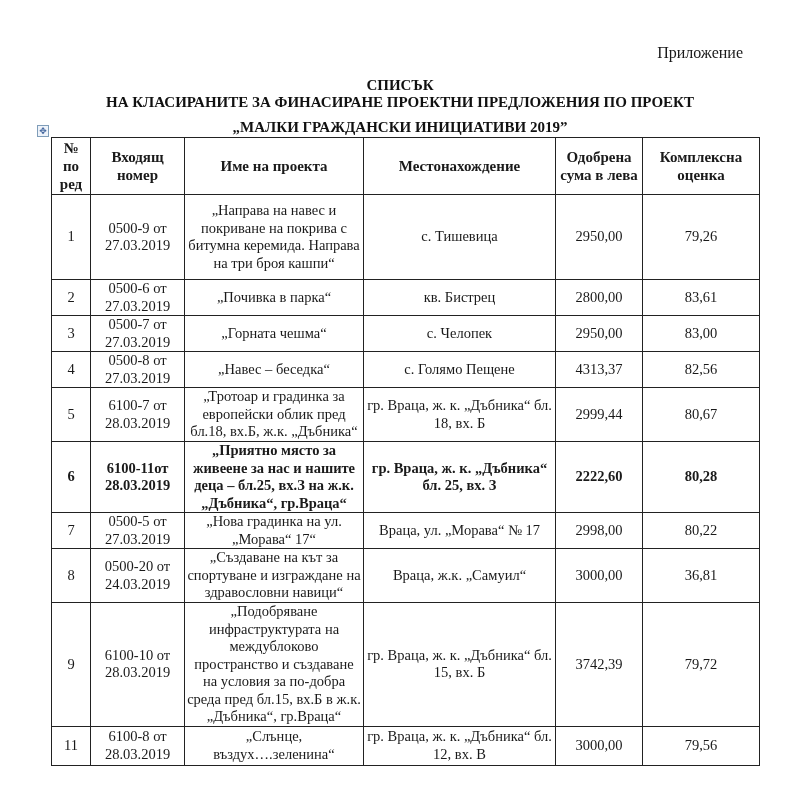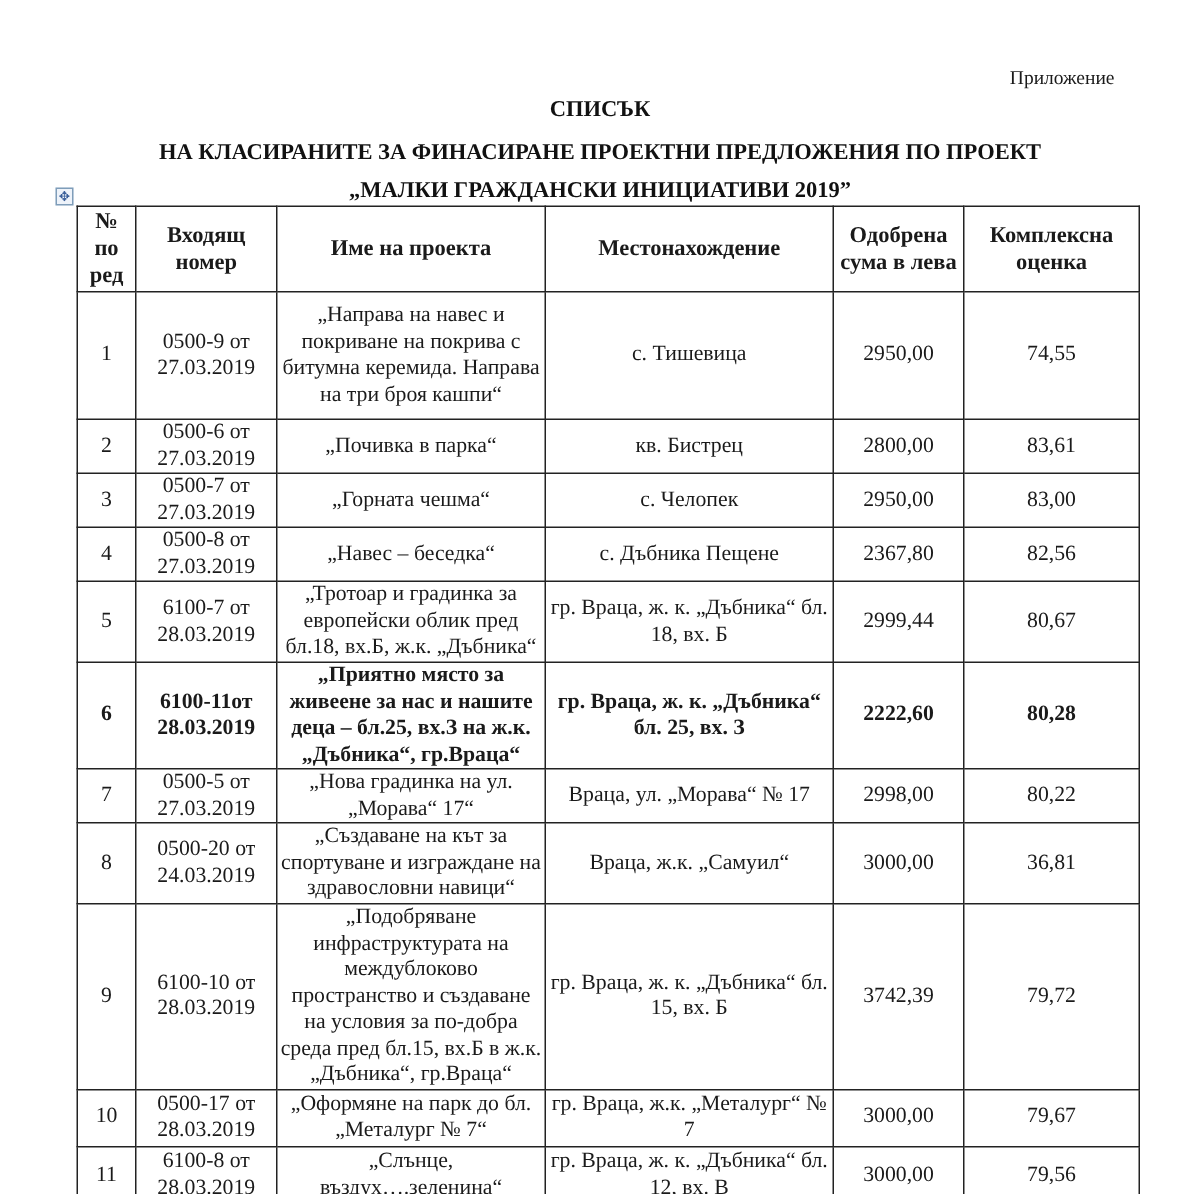--- a/index.html
+++ b/index.html
@@ -12,33 +12,33 @@
       height: 796px;
       position: relative;
       overflow: hidden;
       font-family: "Liberation Serif", "DejaVu Serif", serif;
       color: #1a1a1a;
     }
     .annex {
       position: absolute;
       top: 44px;
       right: 57px;
-      font-size: 13px;
+      font-size: 16px;
     }
     .title {
       position: absolute;
       left: 0;
       width: 800px;
       text-align: center;
       font-weight: bold;
       font-size: 15px;
       line-height: 19px;
       color: #111;
     }
-    .title.t1 { top: 64px; text-align: center; }
+    .title.t1 { top: 76px; text-align: center; }
     .title.t2 { top: 72px; margin-top: 21px; }
     .title.t3 { top: 118px; text-align: center; }
 
     .move-handle {
       position: absolute;
       left: 37px;
       top: 125px;
       width: 10px;
       height: 10px;
       border: 1px solid #7f9db9;
@@ -120,21 +120,21 @@
       <th>Комплексна оценка</th>
     </tr>
   </thead>
   <tbody>
     <tr class="r1">
       <td>1</td>
       <td>0500-9 от 27.03.2019</td>
       <td>„Направа на навес и покриване на покрива с битумна керемида. Направа на три броя кашпи“</td>
       <td>с. Тишевица</td>
       <td>2950,00</td>
-      <td>74,55</td>
+      <td>79,26</td>
     </tr>
     <tr class="r2">
       <td>2</td>
       <td>0500-6 от 27.03.2019</td>
       <td>„Почивка в парка“</td>
       <td>кв. Бистрец</td>
       <td>2800,00</td>
       <td>83,61</td>
     </tr>
     <tr class="r3">
@@ -142,22 +142,22 @@
       <td>0500-7 от 27.03.2019</td>
       <td>„Горната чешма“</td>
       <td>с. Челопек</td>
       <td>2950,00</td>
       <td>83,00</td>
     </tr>
     <tr class="r4">
       <td>4</td>
       <td>0500-8 от 27.03.2019</td>
       <td>„Навес – беседка“</td>
-      <td>с. Дъбника Пещене</td>
-      <td>2367,80</td>
+      <td>с. Голямо Пещене</td>
+      <td>4313,37</td>
       <td>82,56</td>
     </tr>
     <tr class="r5">
       <td>5</td>
       <td>6100-7 от 28.03.2019</td>
       <td>„Тротоар и градинка за европейски облик пред бл.18, вх.Б, ж.к. „Дъбника“</td>
       <td>гр. Враца, ж. к. „Дъбника“ бл. 18, вх. Б</td>
       <td>2999,44</td>
       <td>80,67</td>
     </tr>
@@ -186,28 +186,20 @@
       <td>36,81</td>
     </tr>
     <tr class="r9">
       <td>9</td>
       <td>6100-10 от 28.03.2019</td>
       <td>„Подобряване инфраструктурата на междублоково пространство и създаване на условия за по-добра среда пред бл.15, вх.Б в ж.к. „Дъбника“, гр.Враца“</td>
       <td>гр. Враца, ж. к. „Дъбника“ бл. 15, вх. Б</td>
       <td>3742,39</td>
       <td>79,72</td>
     </tr>
-    <tr class="r10">
-      <td>10</td>
-      <td>0500-17 от 28.03.2019</td>
-      <td>„Оформяне на парк до бл. „Металург № 7“</td>
-      <td>гр. Враца, ж.к. „Металург“ № 7</td>
-      <td>3000,00</td>
-      <td>79,67</td>
-    </tr>
     <tr class="r11">
       <td>11</td>
       <td>6100-8 от 28.03.2019</td>
       <td>„Слънце, въздух….зеленина“</td>
       <td>гр. Враца, ж. к. „Дъбника“ бл. 12, вх. В</td>
       <td>3000,00</td>
       <td>79,56</td>
     </tr>
   </tbody>
 </table>

